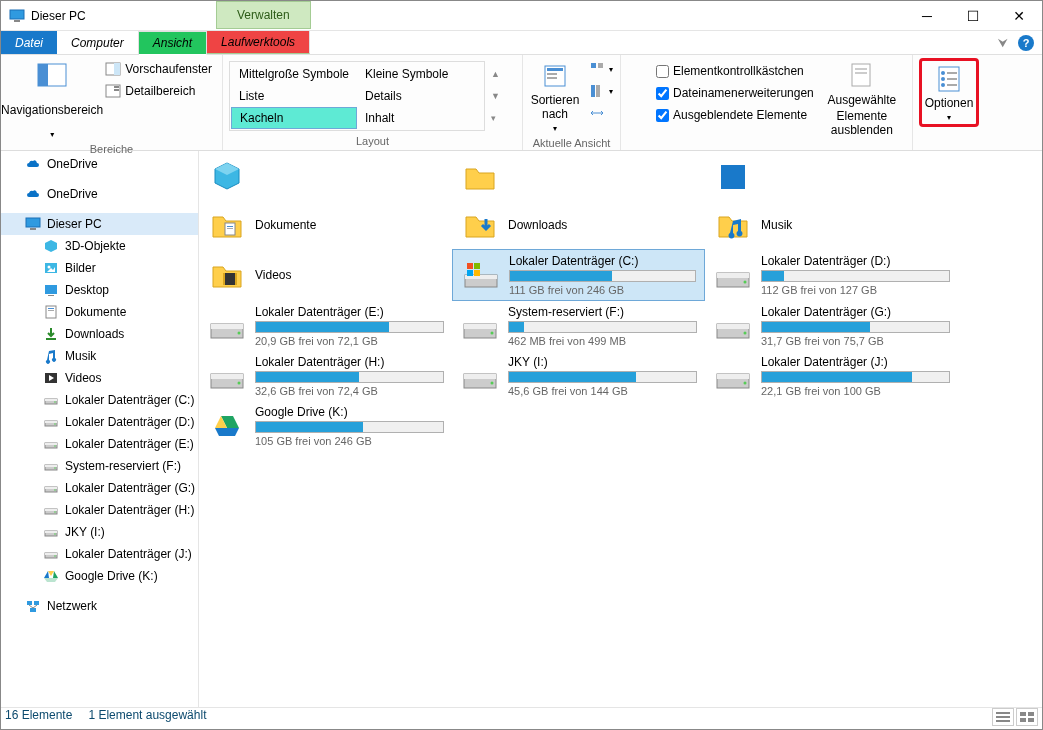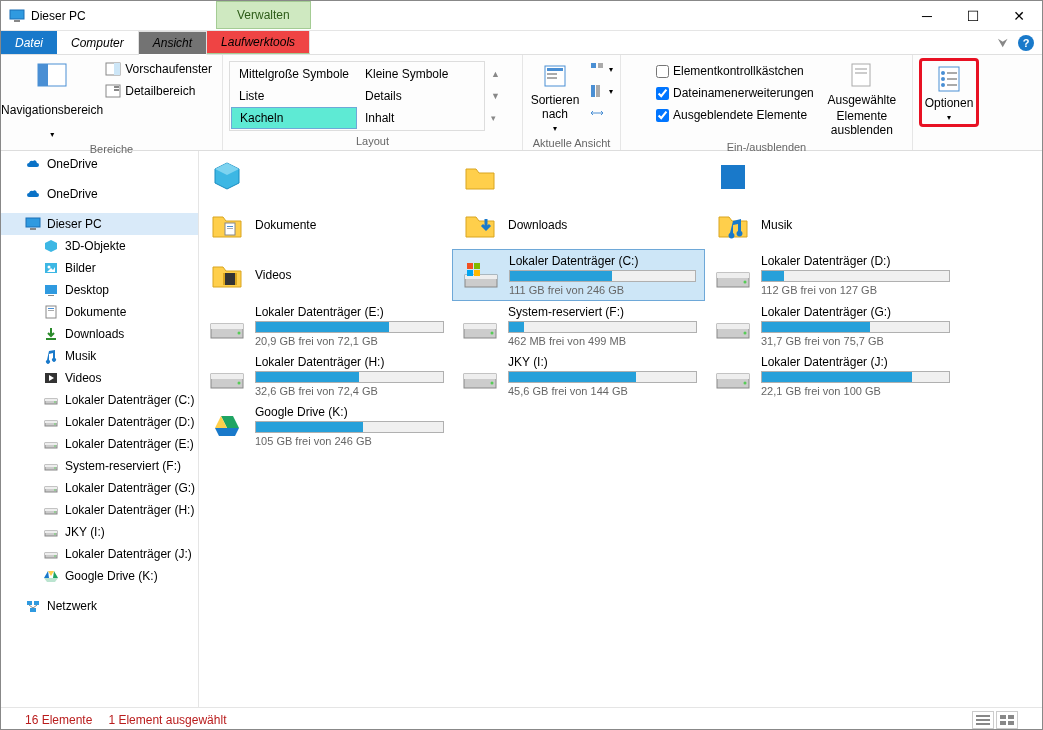--- a/index.html
+++ b/index.html
@@ -10,21 +10,21 @@
 .titlebar .icon { width: 16px; height: 16px; margin: 0 6px 0 8px; }
 .titlebar .title { flex: 0 0 auto; }
 .titlebar .manage-tab { position: absolute; left: 215px; top: 0; height: 28px; display: flex; align-items: center; padding: 0 20px; background: #cfe9c1; border: 1px solid #a4cc94; color: #2d5c18; }
 .titlebar .win-controls { margin-left: auto; display: flex; }
 .titlebar .win-btn { width: 46px; height: 30px; display: flex; align-items: center; justify-content: center; font-size: 14px; cursor: default; }
 
 
 .tabrow { height: 24px; display: flex; align-items: stretch; border-bottom: 1px solid #e0e0e0; position: relative; }
 .tabrow .tab { padding: 0 14px; display: flex; align-items: center; border-right: 1px solid #e0e0e0; font-style: italic; }
 .tabrow .tab.datei { background: #1979ca; color: #fff; border: none; }
-.tabrow .tab.active { background: #737373; border-bottom: 1px solid #fff; margin-bottom: -1px; border-top: 1px solid #e0e0e0; }
+.tabrow .tab.active { background: #22c55e; border-bottom: 1px solid #fff; margin-bottom: -1px; border-top: 1px solid #e0e0e0; }
 .tabrow .help { margin-left: auto; margin-right: 8px; display: flex; align-items: center; gap: 10px; }
 .tabrow .help-icon { width: 16px; height: 16px; border-radius: 50%; background: #1979ca; color: #fff; display: flex; align-items: center; justify-content: center; font-size: 11px; font-weight: bold; }
 
 
 .ribbon { height: 96px; display: flex; border-bottom: 1px solid #ddd; background: #fdfdfd; }
 .ribbon-group { border-right: 1px solid #e6e6e6; display: flex; flex-direction: column; padding: 3px 6px 0 6px; }
 .ribbon-group-body { flex: 1; display: flex; align-items: flex-start; gap: 4px; }
 .ribbon-group-label { text-align: center; color: #666; font-size: 11px; padding: 2px 0 3px; }
 .rb-bigbtn { display: flex; flex-direction: column; align-items: center; justify-content: flex-start; padding: 2px 4px; min-width: 52px; gap: 2px; text-align: center; }
 .rb-bigbtn .bigicon { width: 32px; height: 32px; }
@@ -54,21 +54,21 @@
 .tile .tlabel { font-size: 12px; }
 .drive-tile { width: 253px; padding: 4px 8px 4px 10px; display: flex; gap: 10px; align-items: center; }
 .drive-tile.selected { background: #cde6f7; border: 1px solid #6ea8d8; }
 .drive-tile .dicon { width: 36px; height: 28px; flex: 0 0 auto; }
 .drive-tile .dinfo { flex: 1; display: flex; flex-direction: column; gap: 2px; }
 .drive-tile .bar { height: 12px; border: 1px solid #b0b0b0; background: #f0f0f0; position: relative; }
 .drive-tile .bar .fill { position: absolute; top: 0; left: 0; bottom: 0; background: #26a0da; }
 .drive-tile .freetext { color: #666; font-size: 11px; }
 
 
-.statusbar { height: 24px; border-top: 1px solid #e5e5e5; display: flex; align-items: center; padding: 0 24px; gap: 16px; color: #b91c1c; }
+.statusbar { height: 24px; border-top: 1px solid #e5e5e5; display: flex; padding: 0 4px; gap: 16px; color: #0c4a6e; }
 .statusbar .spacer { flex: 1; }
 .viewbtns { display: flex; gap: 2px; }
 .viewbtns .vb { width: 22px; height: 18px; border: 1px solid #ccc; display: flex; align-items: center; justify-content: center; }
 
 
 svg { display: block; }
 </style>
 </head>
 <body>
 
@@ -286,21 +286,20 @@
             <svg viewBox="0 0 32 32">
               <rect x="6" y="4" width="18" height="22" fill="#fff" stroke="#aaa"></rect>
               <rect x="9" y="8" width="12" height="2" fill="#ccc"></rect>
               <rect x="9" y="12" width="12" height="2" fill="#ccc"></rect>
             </svg>
           </span>
         <span>Ausgewählte</span>
         <span>Elemente ausblenden</span>
       </div>
     </div>
-    <div class="ribbon-group-label">Ein-/ausblenden</div>
   </div>
 
   <div class="ribbon-group" style="width:72px;border-right:none;">
     <div class="ribbon-group-body" style="justify-content:center;">
       <div class="optionen-box rb-bigbtn">
         <span class="bigicon">
             <svg viewBox="0 0 32 32">
               <rect x="6" y="4" width="20" height="24" fill="#fff" stroke="#4a8fd4"></rect>
               <circle cx="10" cy="10" r="2" fill="#4a8fd4"></circle>
               <rect x="14" y="9" width="10" height="2" fill="#aaa"></rect>

